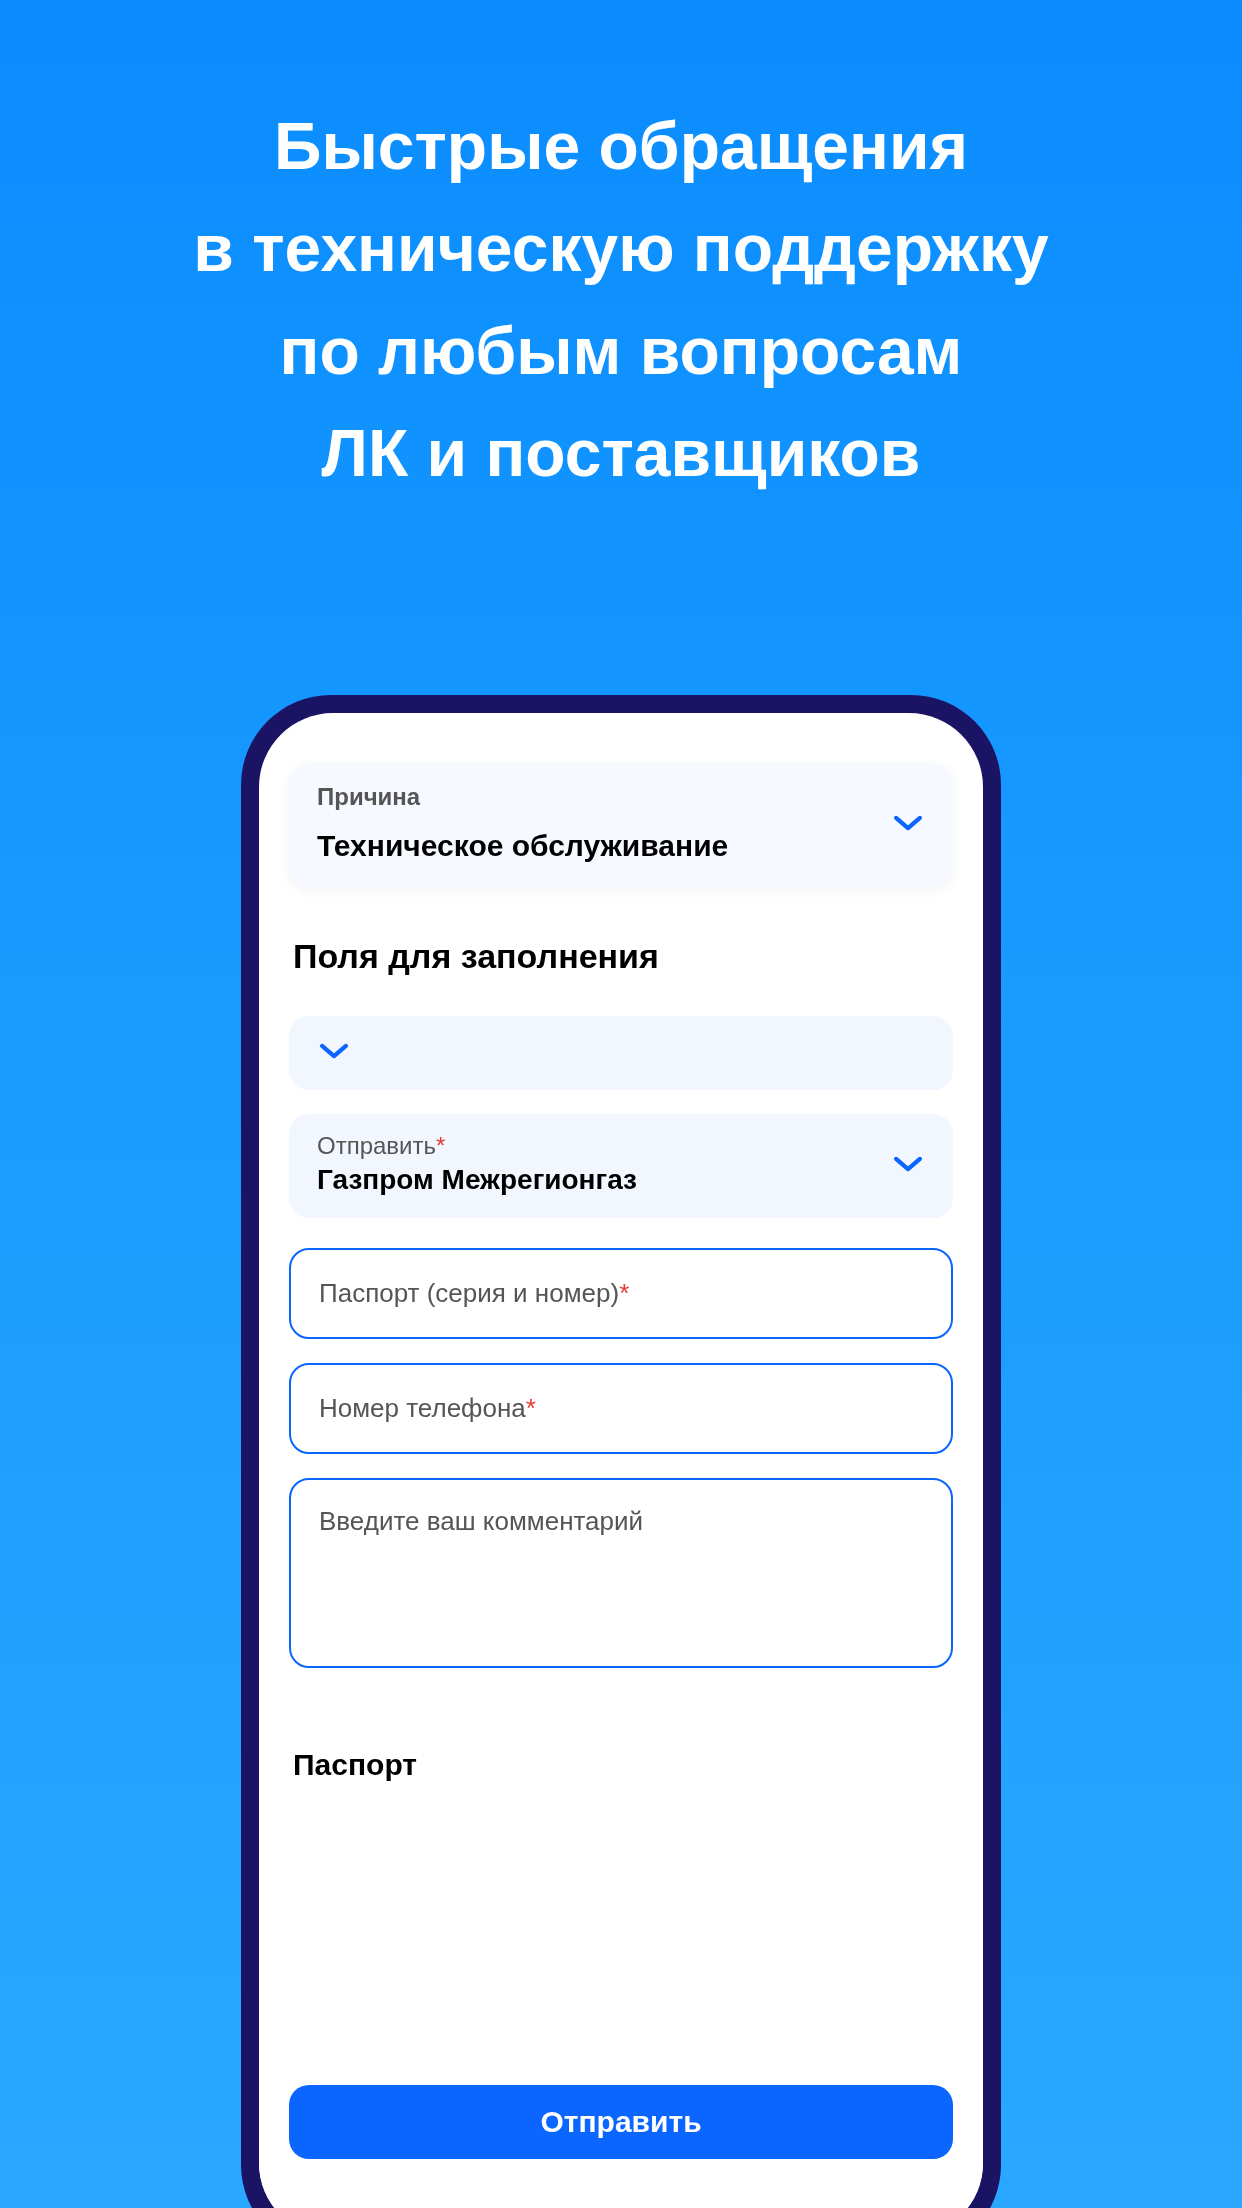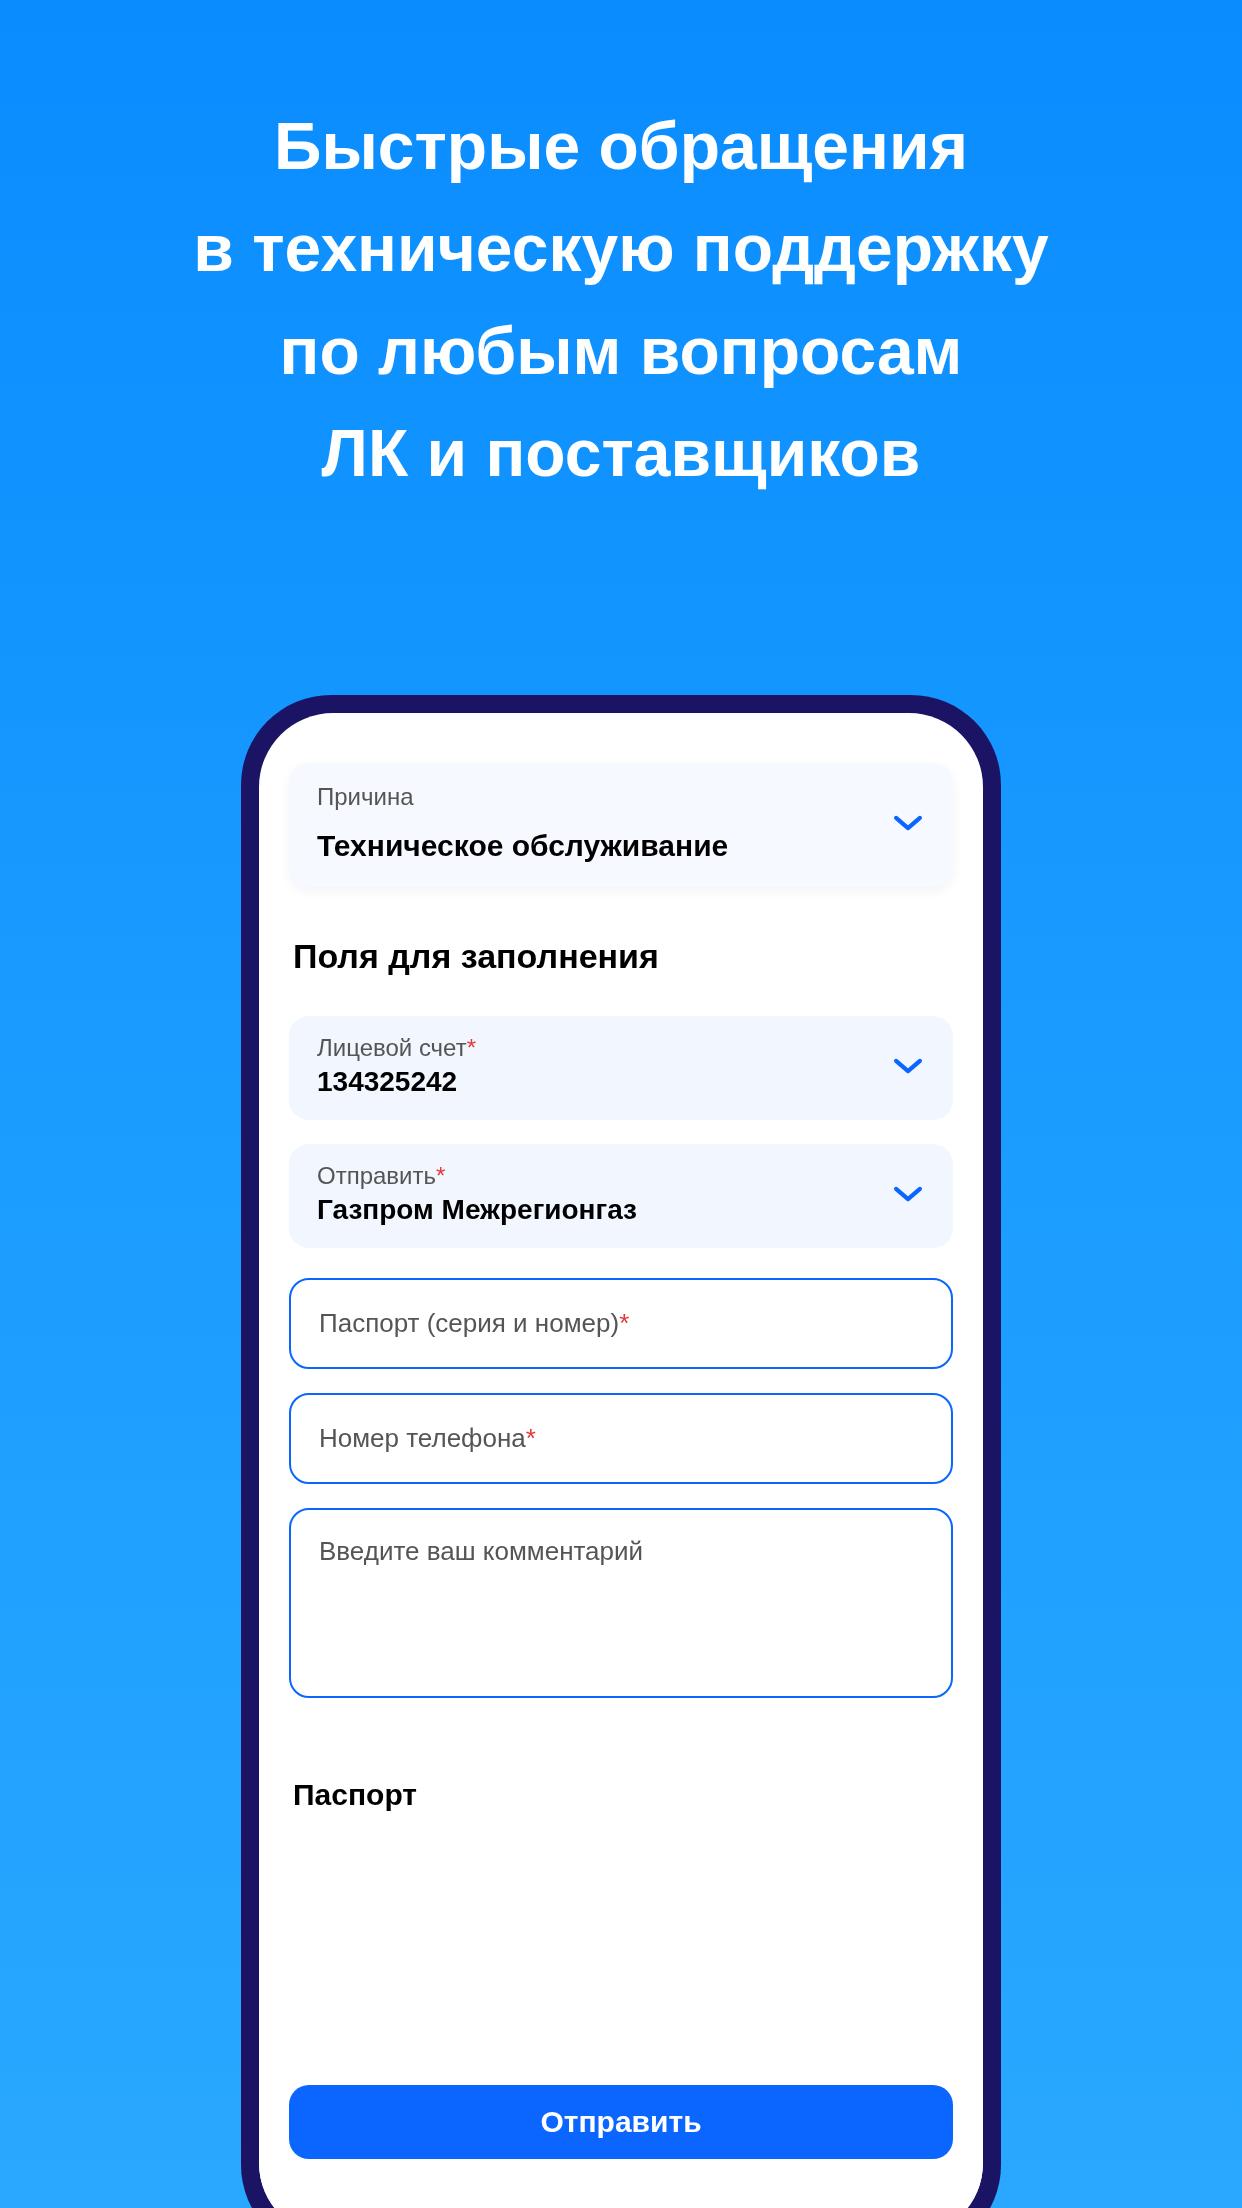--- a/index.html
+++ b/index.html
@@ -71,20 +71,21 @@
     display: flex;
     align-items: center;
     justify-content: space-between;
     box-shadow: 0 4px 12px rgba(0,0,0,0.05);
   }
   .card-text { flex: 1; }
   .card-label {
     font-size: 24px;
     color: #555;
     margin-bottom: 18px;
+    font-weight: bold;
   }
   .card-value {
     font-size: 30px;
     font-weight: 700;
     color: #000;
     margin-top: 16px;
   }
   .section-title {
     font-size: 34px;
     font-weight: 700;
@@ -187,24 +188,20 @@
             <div class="card-value">Техническое обслуживание</div>
           </div>
           <svg class="chevron-down" viewBox="0 0 40 24">
             <polyline points="6,6 20,18 34,6" fill="none" stroke="#0a66ff" stroke-width="5" stroke-linecap="round" stroke-linejoin="round"></polyline>
           </svg>
         </div>
 
         <div class="section-title">Поля для заполнения</div>
 
         <div class="select-card">
-          <div class="select-text">
-            <div class="select-label"><span>Лицевой счет</span><span class="req">*</span></div>
-            <div class="select-value">134325242</div>
-          </div>
           <svg class="chevron-down" viewBox="0 0 40 24">
             <polyline points="6,6 20,18 34,6" fill="none" stroke="#0a66ff" stroke-width="5" stroke-linecap="round" stroke-linejoin="round"></polyline>
           </svg>
         </div>
 
         <div class="select-card">
           <div class="select-text">
             <div class="select-label"><span>Отправить</span><span class="req">*</span></div>
             <div class="select-value">Газпром Межрегионгаз</div>
           </div>

